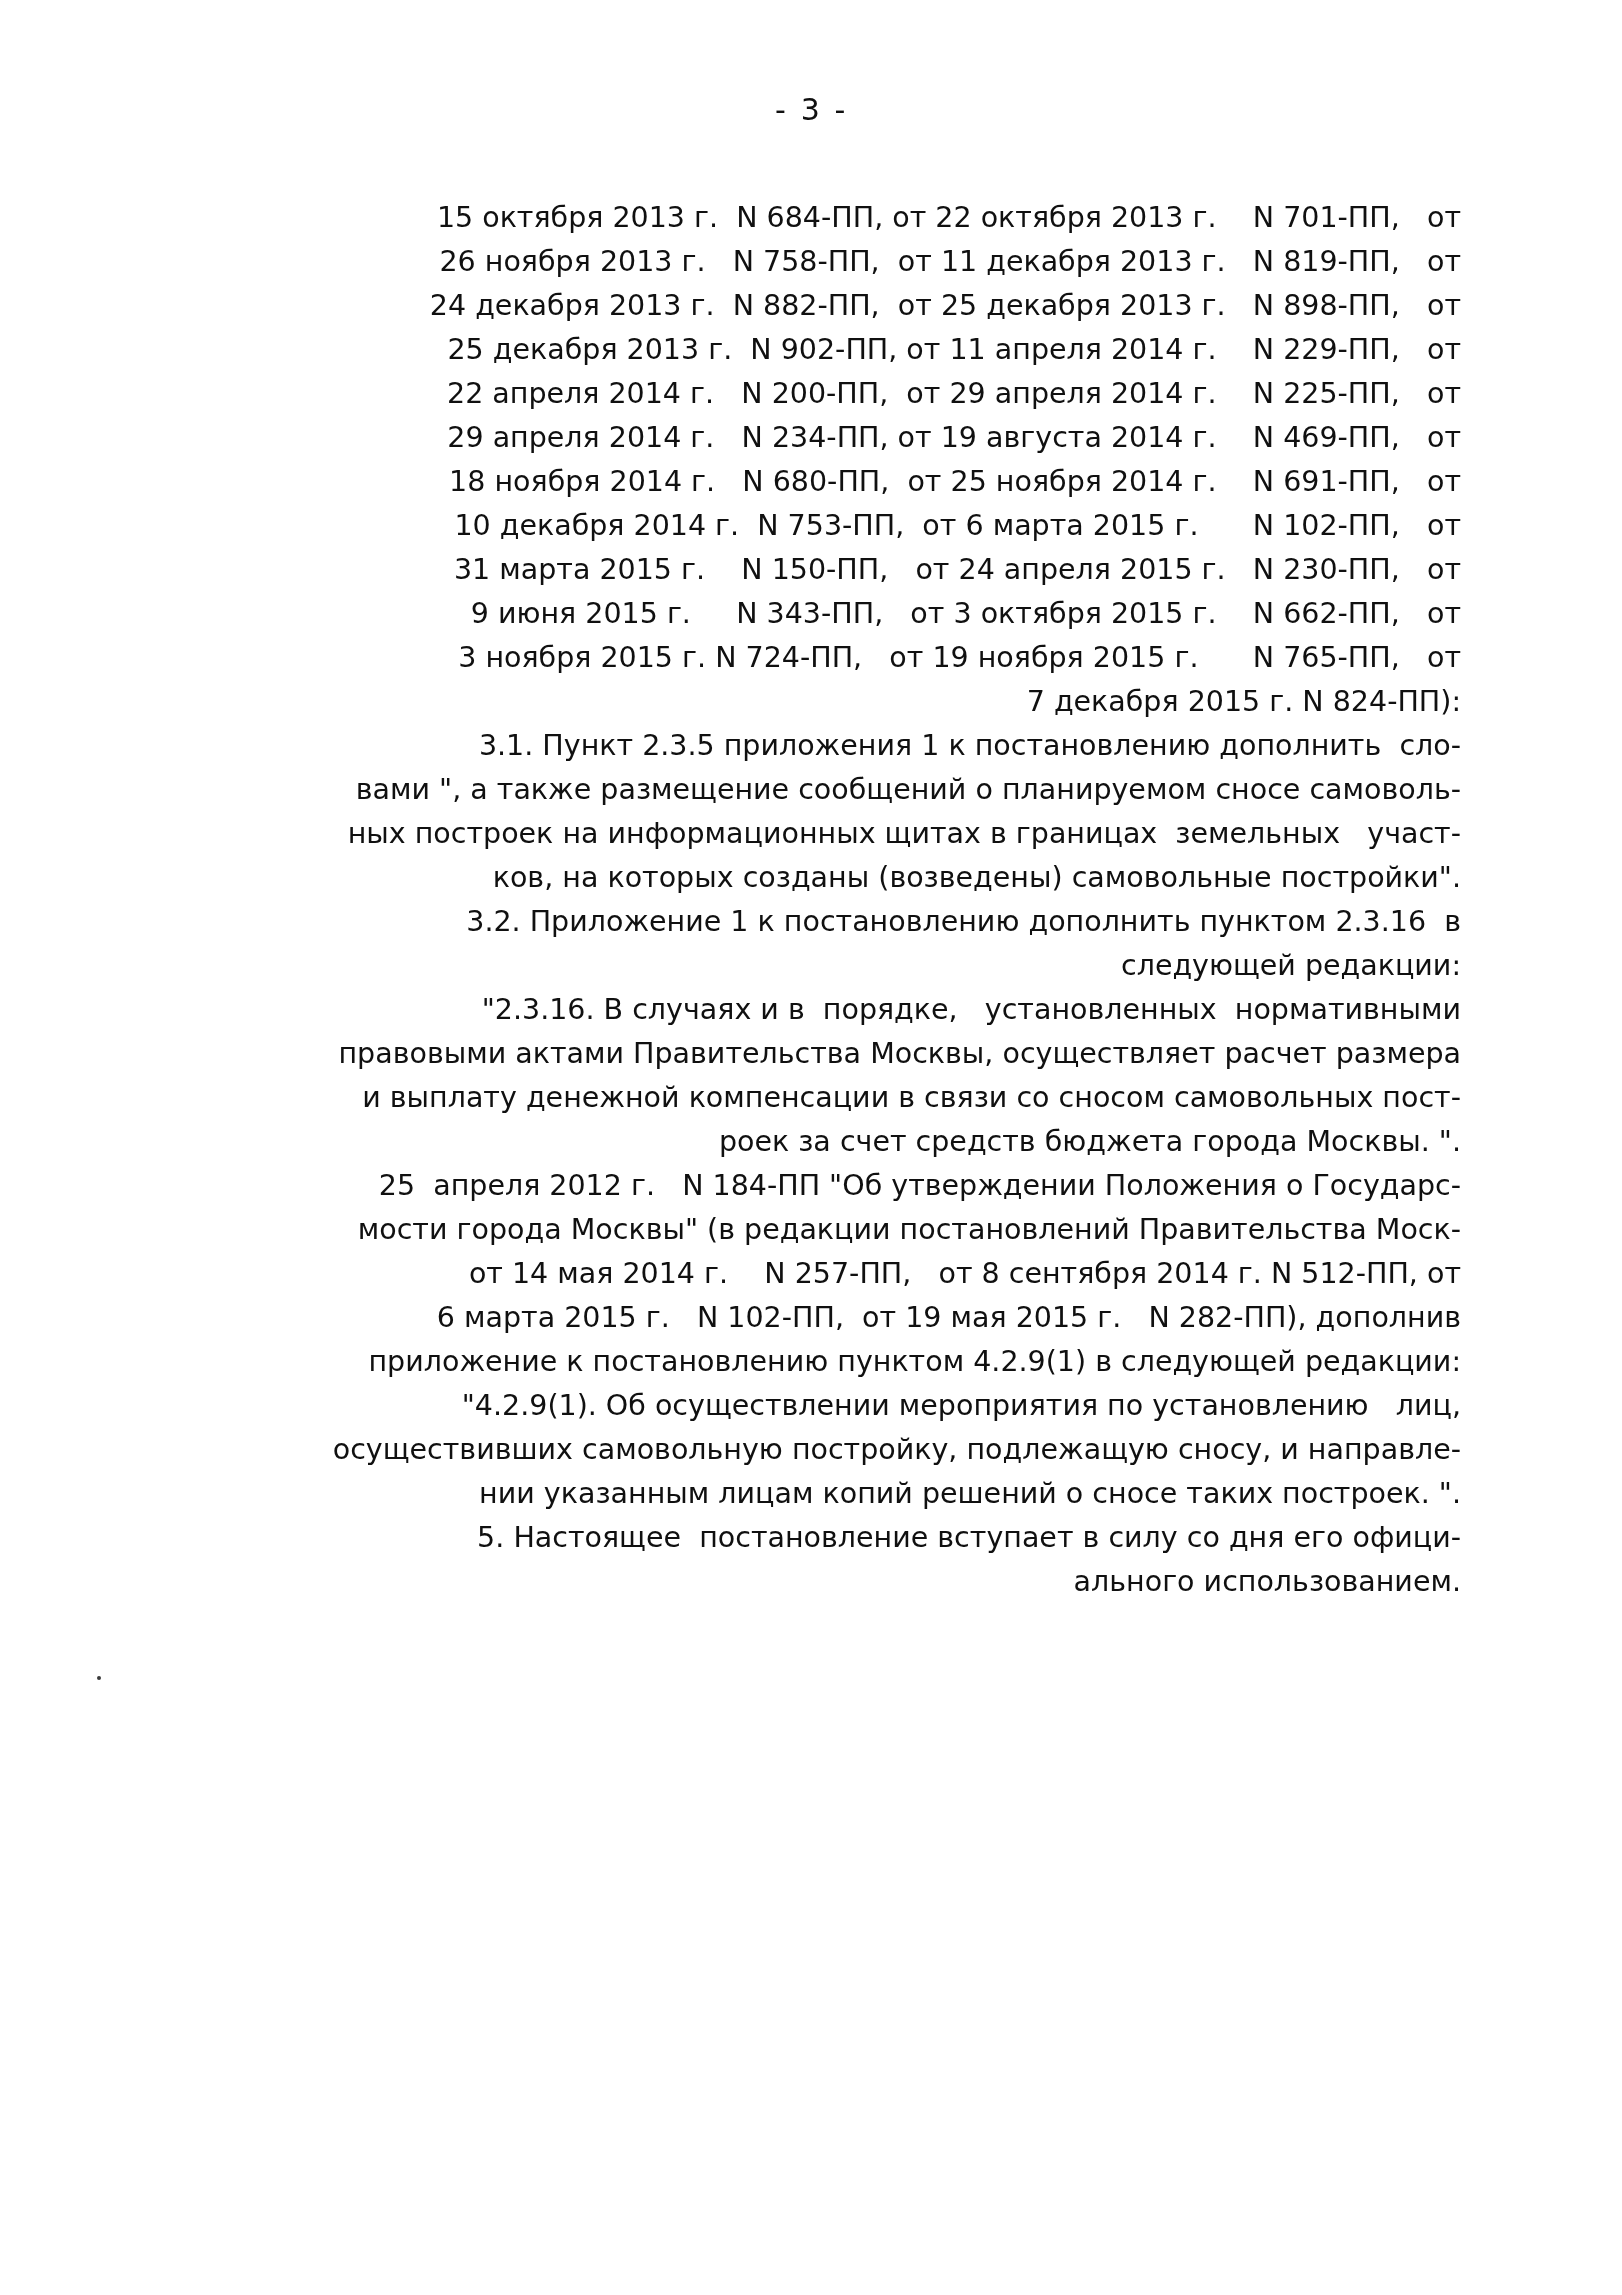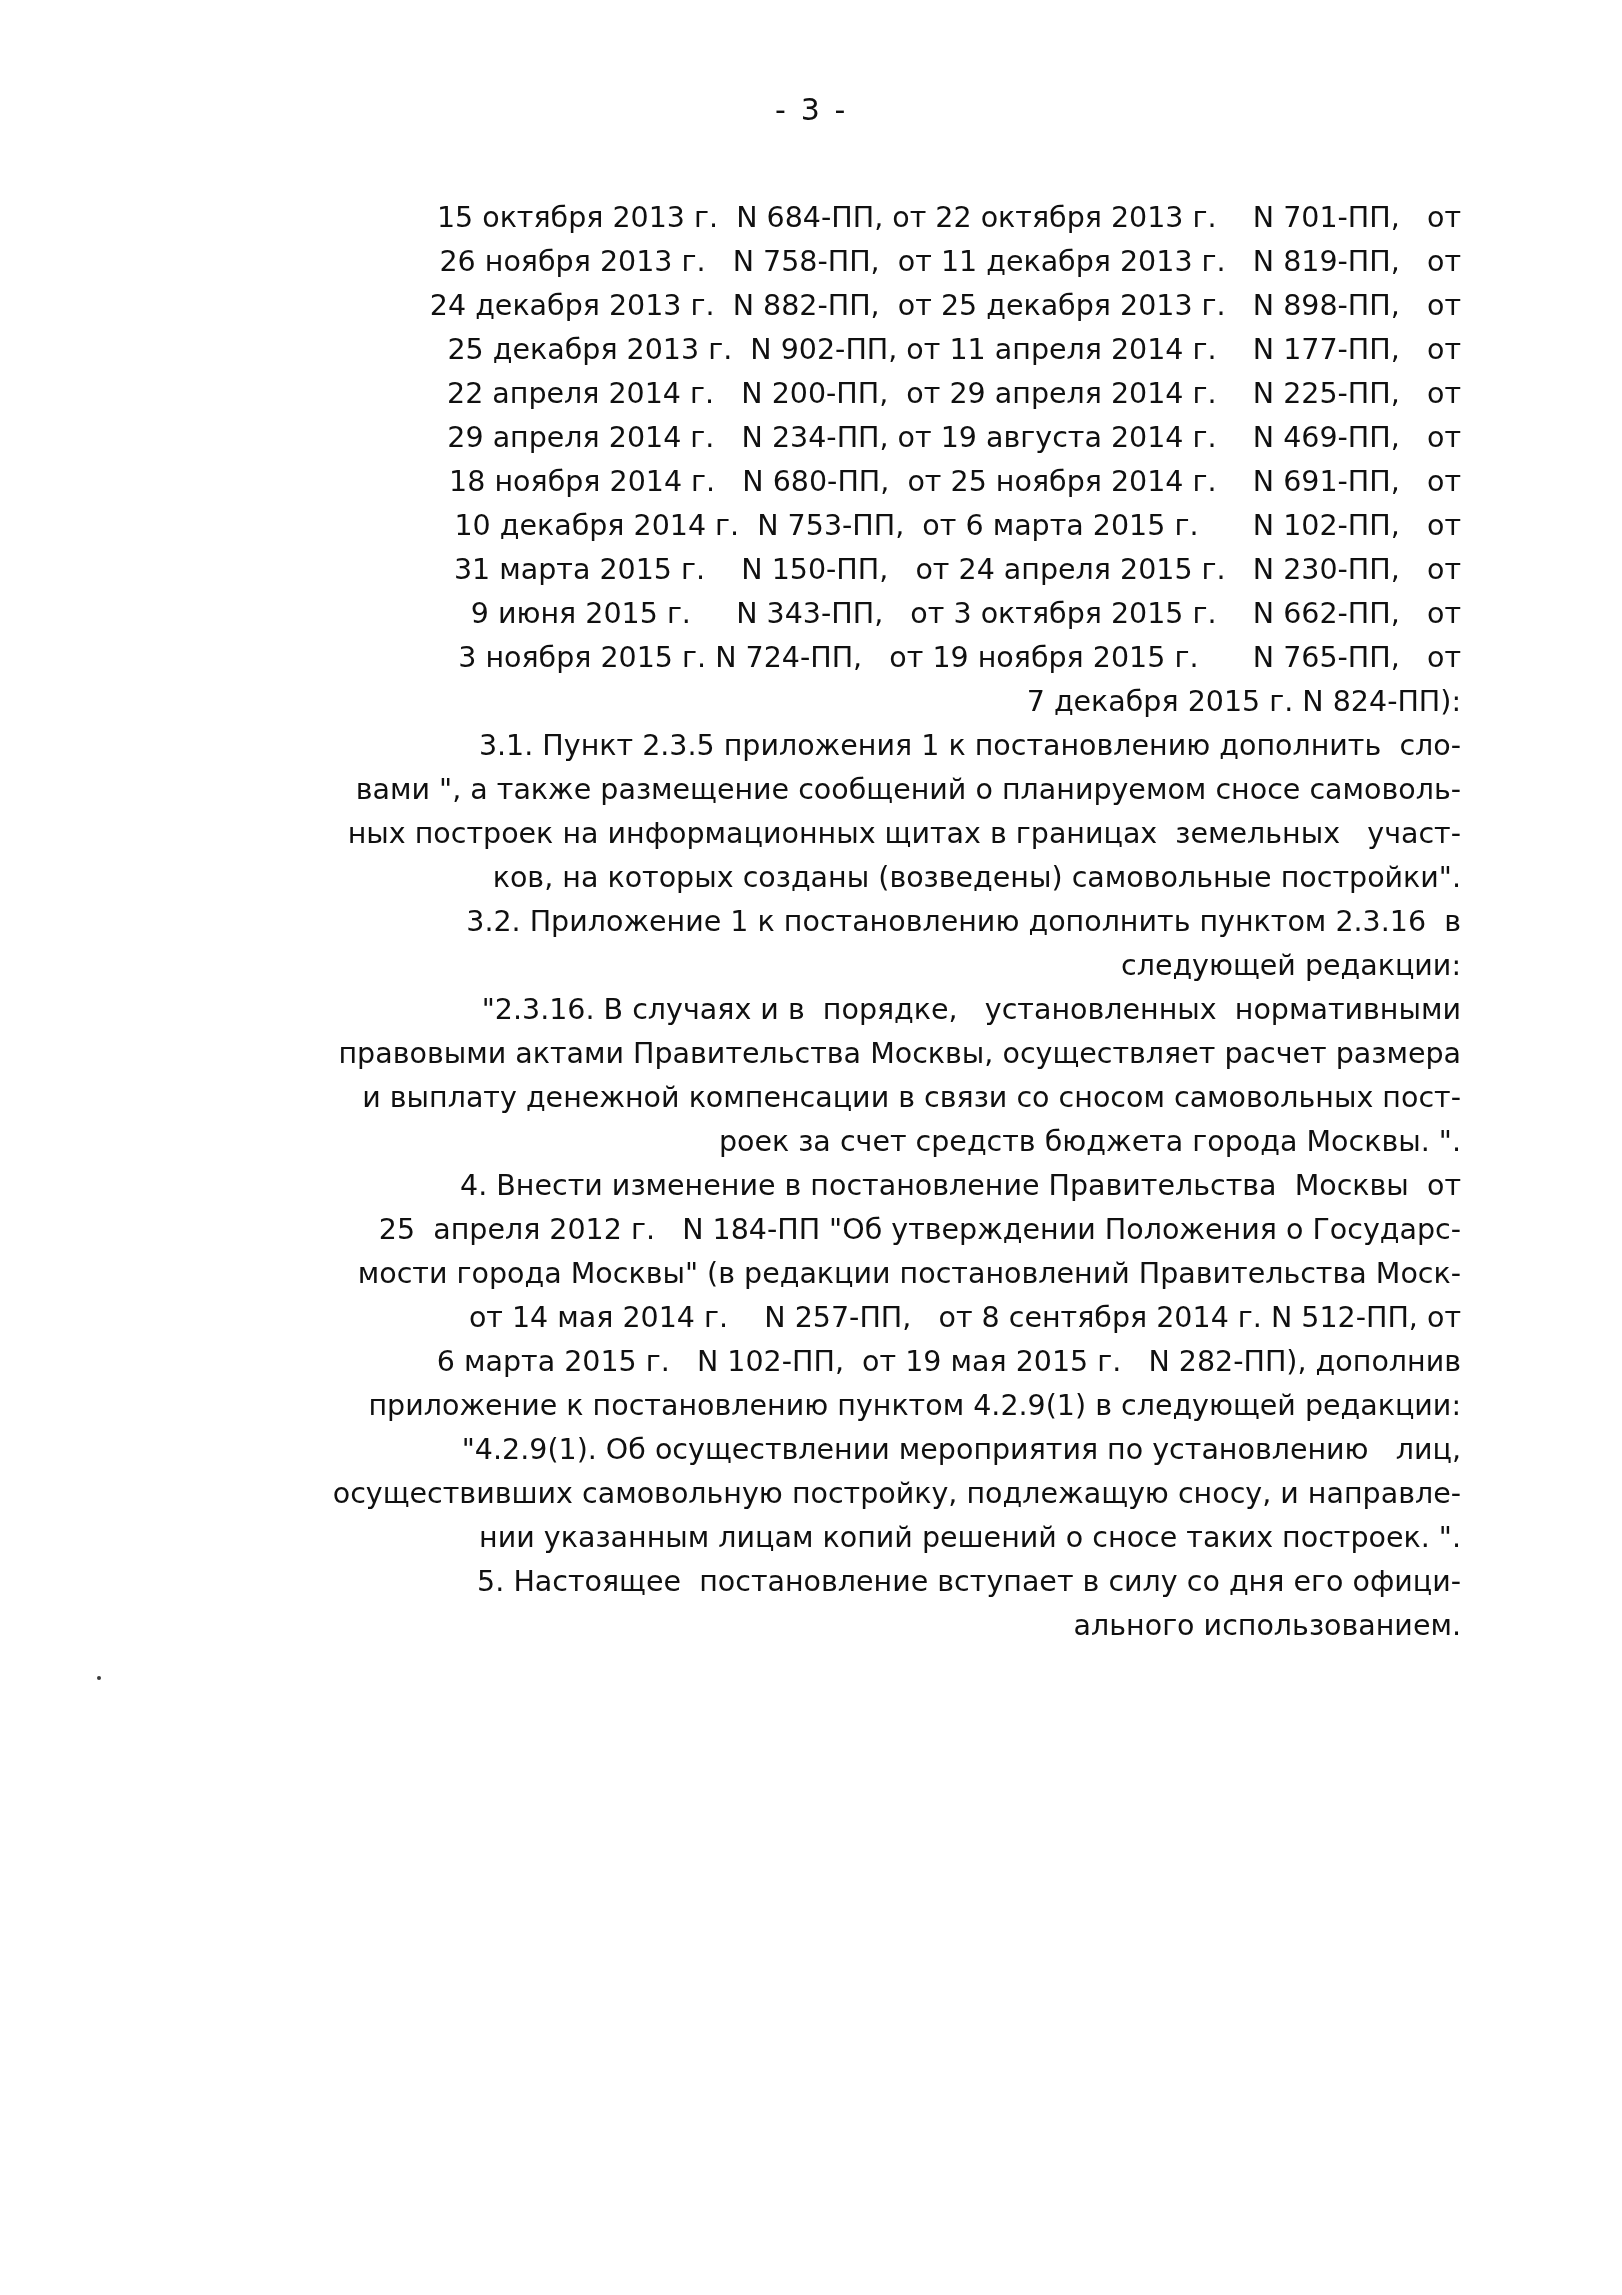--- a/index.html
+++ b/index.html
@@ -61,40 +61,39 @@
 <body>
 
 <div class="page">
 
   <div class="page-number">- 3 -</div>
 
   <div class="body-text">
     <span class="line">15 октября 2013 г.  N 684-ПП, от 22 октября 2013 г.    N 701-ПП,   от</span>
     <span class="line">26 ноября 2013 г.   N 758-ПП,  от 11 декабря 2013 г.   N 819-ПП,   от</span>
     <span class="line">24 декабря 2013 г.  N 882-ПП,  от 25 декабря 2013 г.   N 898-ПП,   от</span>
-    <span class="line">25 декабря 2013 г.  N 902-ПП, от 11 апреля 2014 г.    N 177-ПП,   от</span>
+    <span class="line">25 декабря 2013 г.  N 902-ПП, от 11 апреля 2014 г.    N 229-ПП,   от</span>
     <span class="line">22 апреля 2014 г.   N 200-ПП,  от 29 апреля 2014 г.    N 225-ПП,   от</span>
     <span class="line">29 апреля 2014 г.   N 234-ПП, от 19 августа 2014 г.    N 469-ПП,   от</span>
     <span class="line">18 ноября 2014 г.   N 680-ПП,  от 25 ноября 2014 г.    N 691-ПП,   от</span>
     <span class="line">10 декабря 2014 г.  N 753-ПП,  от 6 марта 2015 г.      N 102-ПП,   от</span>
     <span class="line">31 марта 2015 г.    N 150-ПП,   от 24 апреля 2015 г.   N 230-ПП,   от</span>
     <span class="line">9 июня 2015 г.     N 343-ПП,   от 3 октября 2015 г.    N 662-ПП,   от</span>
     <span class="line">3 ноября 2015 г. N 724-ПП,   от 19 ноября 2015 г.      N 765-ПП,   от</span>
     <span class="line">7 декабря 2015 г. N 824-ПП):</span>
     <span class="line">     3.1. Пункт 2.3.5 приложения 1 к постановлению дополнить  сло-</span>
     <span class="line">вами ", а также размещение сообщений о планируемом сносе самоволь-</span>
     <span class="line">ных построек на информационных щитах в границах  земельных   участ-</span>
     <span class="line">ков, на которых созданы (возведены) самовольные постройки".</span>
     <span class="line">     3.2. Приложение 1 к постановлению дополнить пунктом 2.3.16  в</span>
     <span class="line">следующей редакции:</span>
     <span class="line">     "2.3.16. В случаях и в  порядке,   установленных  нормативными</span>
     <span class="line">правовыми актами Правительства Москвы, осуществляет расчет размера</span>
     <span class="line">и выплату денежной компенсации в связи со сносом самовольных пост-</span>
     <span class="line">роек за счет средств бюджета города Москвы. ".</span>
-    <span class="line">     4. Внести изменение в постановление Правительства  Москвы  от</span>
     <span class="line">25  апреля 2012 г.   N 184-ПП "Об утверждении Положения о Государс-</span>
     <span class="line">мости города Москвы" (в редакции постановлений Правительства Моск-</span>
     <span class="line">от 14 мая 2014 г.    N 257-ПП,   от 8 сентября 2014 г. N 512-ПП, от</span>
     <span class="line">6 марта 2015 г.   N 102-ПП,  от 19 мая 2015 г.   N 282-ПП), дополнив</span>
     <span class="line">приложение к постановлению пунктом 4.2.9(1) в следующей редакции:</span>
     <span class="line">     "4.2.9(1). Об осуществлении мероприятия по установлению   лиц,</span>
     <span class="line">осуществивших самовольную постройку, подлежащую сносу, и направле-</span>
     <span class="line">нии указанным лицам копий решений о сносе таких построек. ".</span>
     <span class="line">     5. Настоящее  постановление вступает в силу со дня его офици-</span>
     <span class="line">ального использованием.</span>

